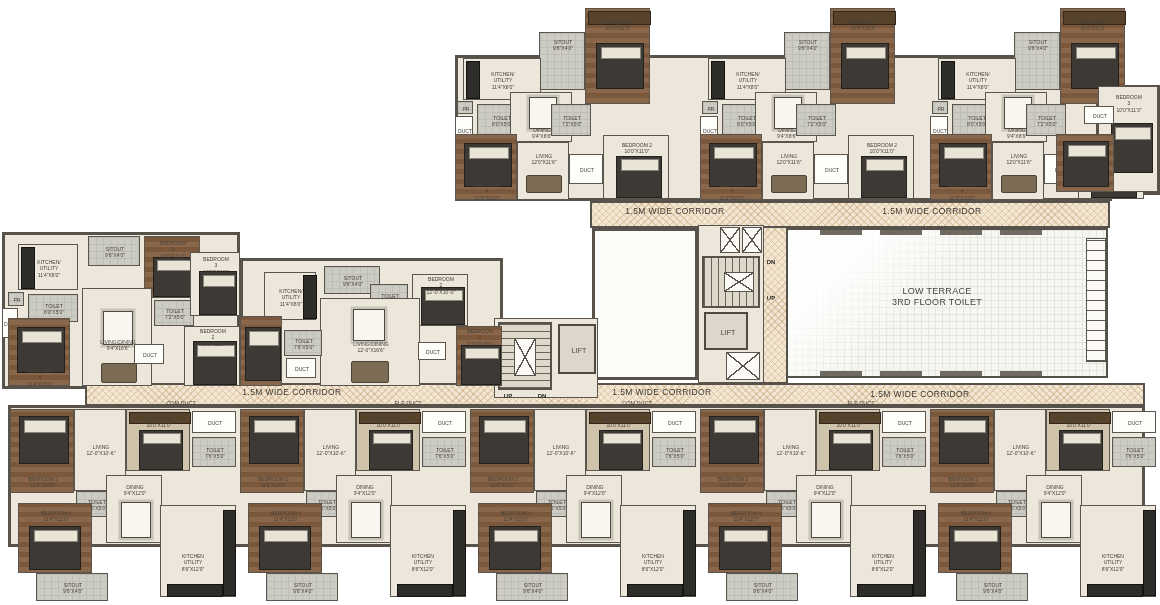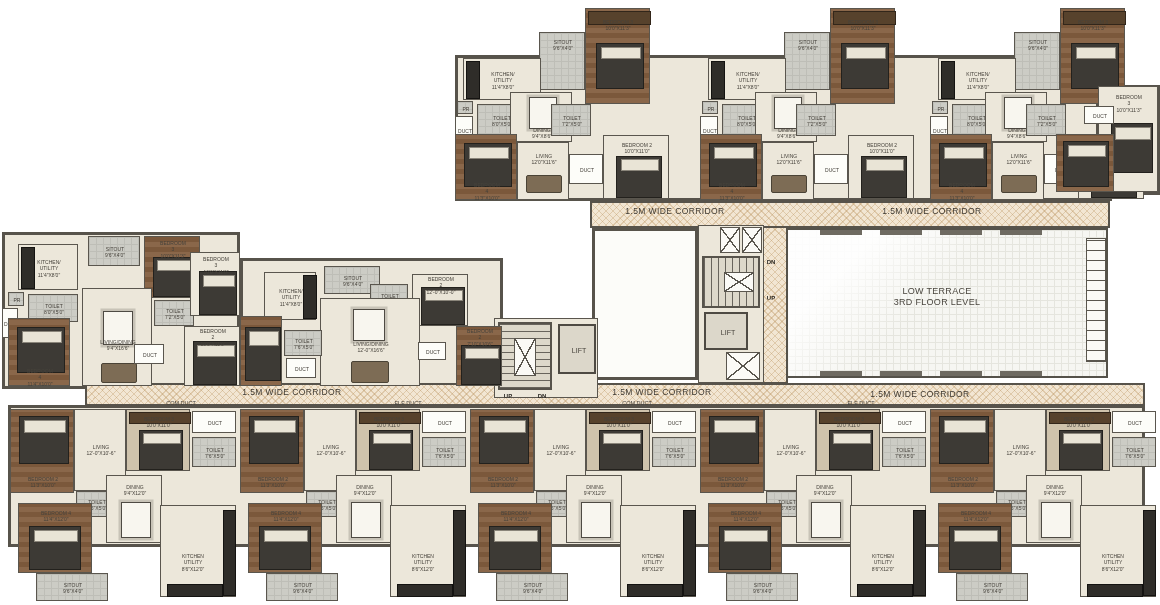--- a/index.html
+++ b/index.html
@@ -62,21 +62,21 @@
     <div class="abs corridor" style="left: 590px; top: 201px; width: 520px; height: 27px;"></div>
     <div class="abs lbl corridor-lbl" style="left: 675px; top: 211px;">1.5M WIDE CORRIDOR</div>
     <div class="abs lbl corridor-lbl" style="left: 932px; top: 211px;">1.5M WIDE CORRIDOR</div>
     <div class="abs corridor" style="left: 762px; top: 226px; width: 26px; height: 158px;"></div>
     <div class="abs corridor" style="left: 85px; top: 383px; width: 1060px; height: 23px;"></div>
     <div class="abs lbl corridor-lbl" style="left: 292px; top: 392px;">1.5M WIDE CORRIDOR</div>
     <div class="abs lbl corridor-lbl" style="left: 662px; top: 392px;">1.5M WIDE CORRIDOR</div>
     <div class="abs lbl corridor-lbl" style="left: 920px; top: 394px;">1.5M WIDE CORRIDOR</div>
     <div class="abs terrace" style="left: 786px; top: 228px; width: 322px; height: 150px;"></div>
     <div class="abs lbl terrace-lbl" style="left: 937px; top: 297px;">LOW TERRACE
-3RD FLOOR LEVEL</div>
+3RD FLOOR TOILET</div>
     <div class="abs louver" style="left: 1086px; top: 238px; width: 20px; height: 124px;"></div>
     <div class="abs edge-mark" style="left: 820px; top: 230px; width: 42px; height: 5px;"></div>
     <div class="abs edge-mark" style="left: 880px; top: 230px; width: 42px; height: 5px;"></div>
     <div class="abs edge-mark" style="left: 940px; top: 230px; width: 42px; height: 5px;"></div>
     <div class="abs edge-mark" style="left: 1000px; top: 230px; width: 42px; height: 5px;"></div>
     <div class="abs edge-mark" style="left: 820px; top: 371px; width: 42px; height: 5px;"></div>
     <div class="abs edge-mark" style="left: 880px; top: 371px; width: 42px; height: 5px;"></div>
     <div class="abs edge-mark" style="left: 940px; top: 371px; width: 42px; height: 5px;"></div>
     <div class="abs edge-mark" style="left: 1000px; top: 371px; width: 42px; height: 5px;"></div>
     <div class="abs white-room" style="left: 592px; top: 228px; width: 106px; height: 152px;"></div>

